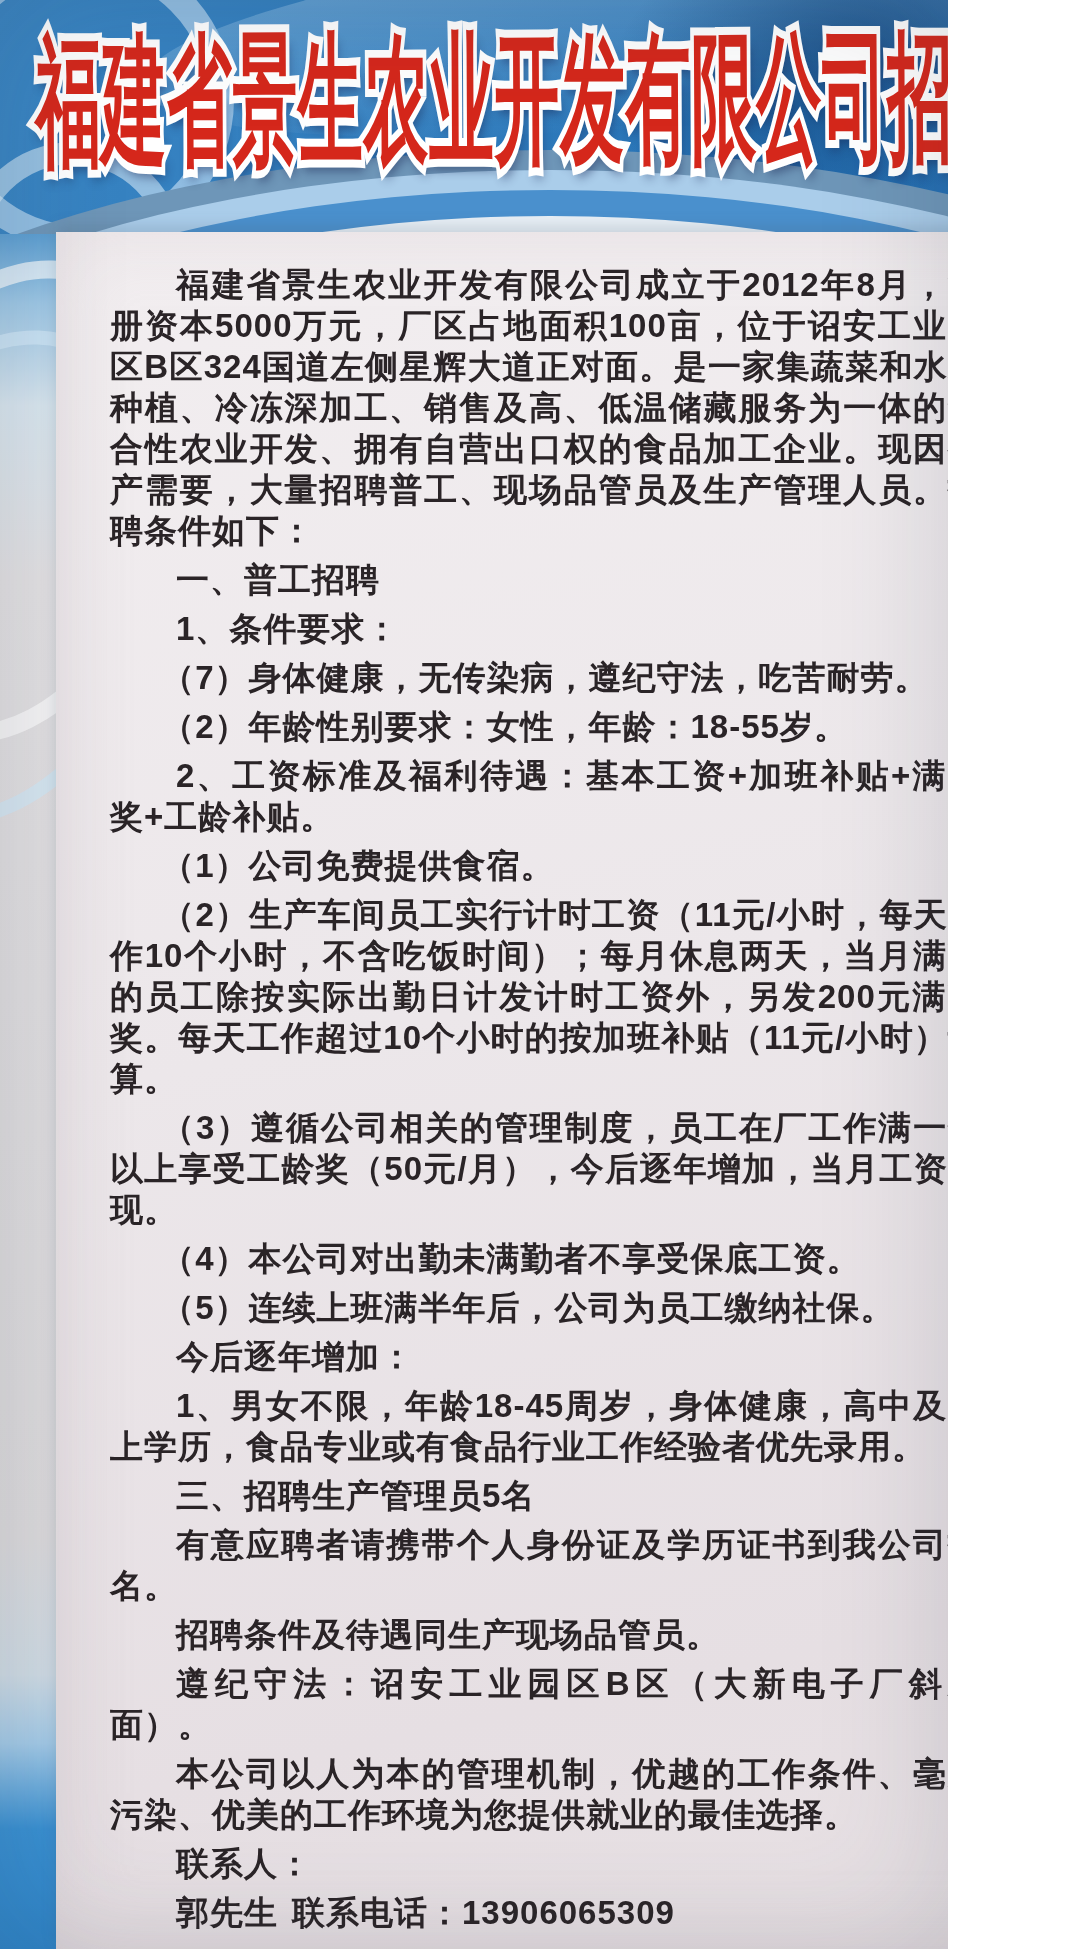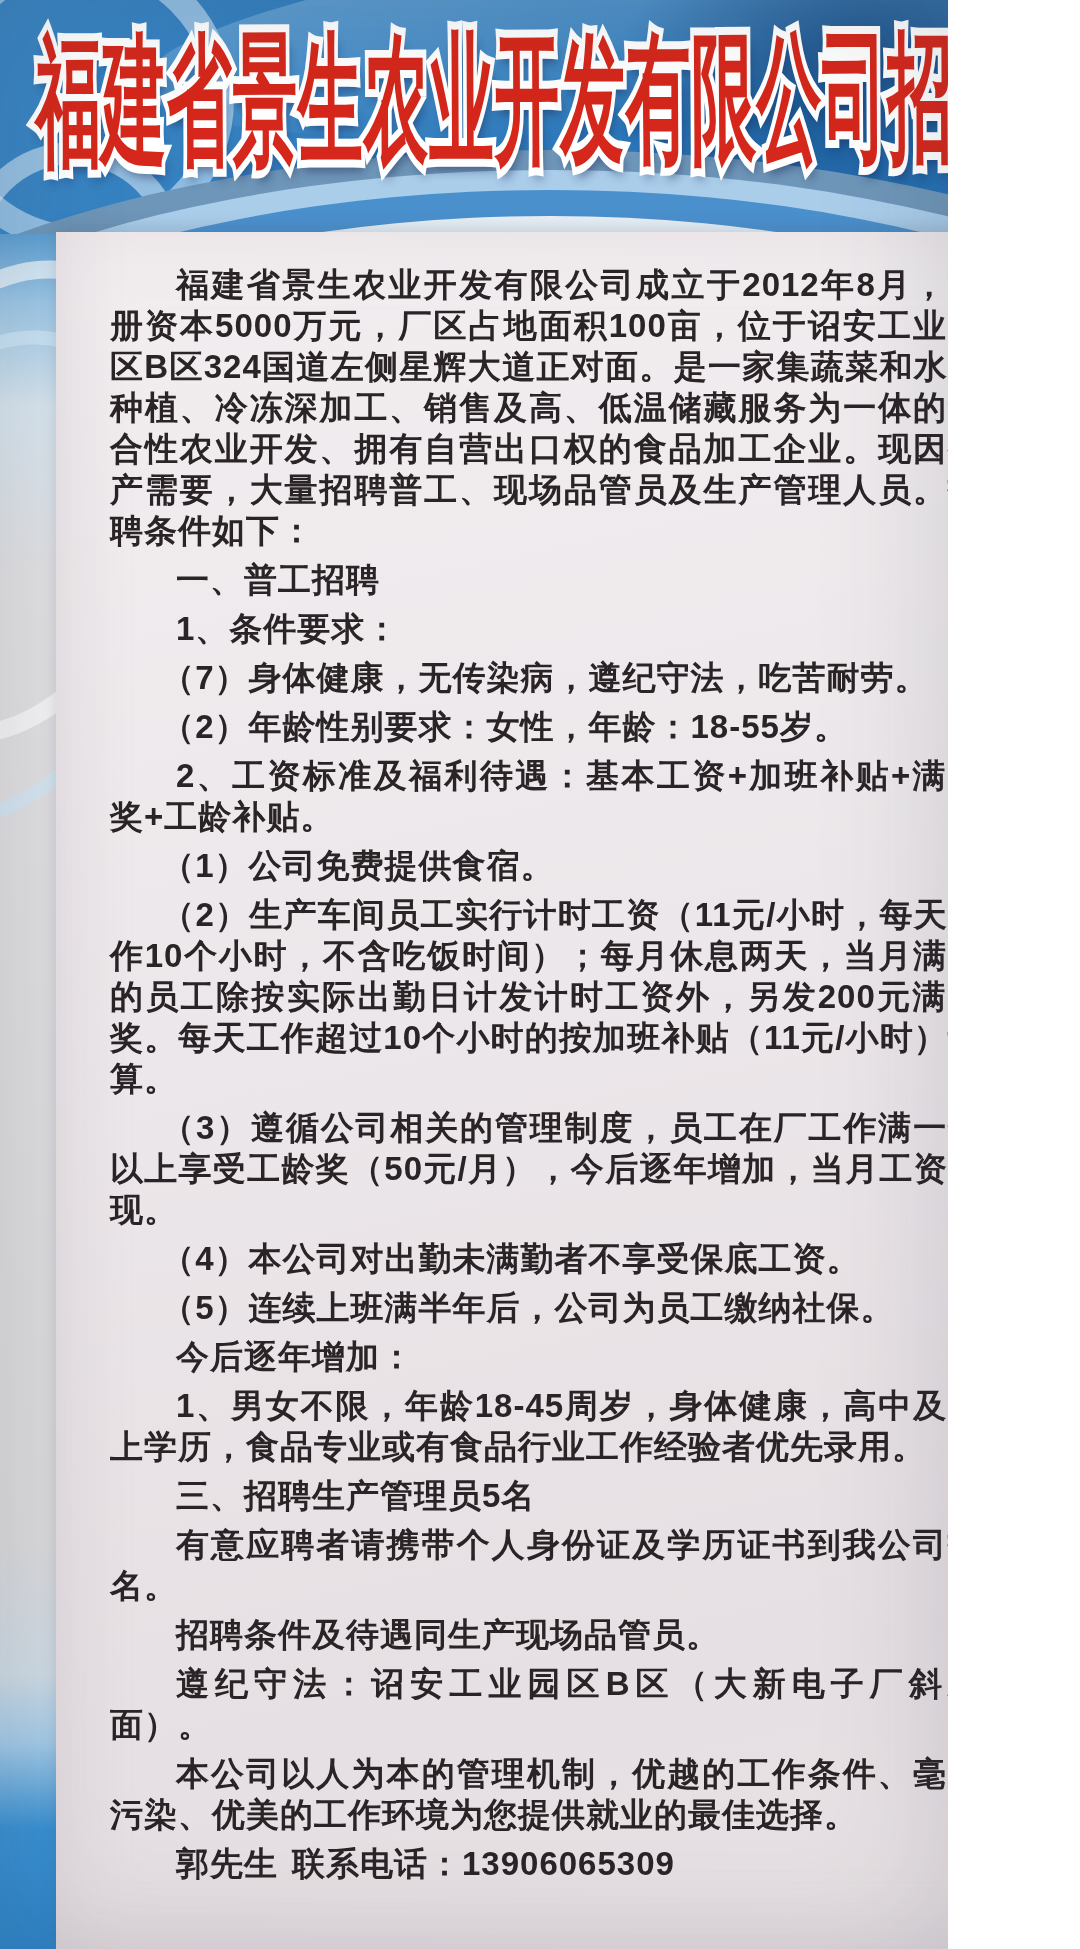--- a/index.html
+++ b/index.html
@@ -106,18 +106,19 @@
     <p class="para paren">（3）遵循公司相关的管理制度，员工在厂工作满一年以上享受工龄奖（50元/月），今后逐年增加，当月工资兑现。</p>
     <p class="para paren">（4）本公司对出勤未满勤者不享受保底工资。</p>
     <p class="para paren">（5）连续上班满半年后，公司为员工缴纳社保。</p>
     <p class="para">今后逐年增加：</p>
     <p class="para">1、男女不限，年龄18-45周岁，身体健康，高中及以上学历，食品专业或有食品行业工作经验者优先录用。</p>
     <p class="para">三、招聘生产管理员5名</p>
     <p class="para">有意应聘者请携带个人身份证及学历证书到我公司报名。</p>
     <p class="para">招聘条件及待遇同生产现场品管员。</p>
     <p class="para">遵纪守法：诏安工业园区B区（大新电子厂斜对面）。</p>
     <p class="para">本公司以人为本的管理机制，优越的工作条件、毫无污染、优美的工作环境为您提供就业的最佳选择。</p>
+    <p class="para">联系人：</p>
     <p class="para"><span class="contact-name">郭先生</span><span>联系电话：</span><span>13906065309</span></p>
 
   </div>
 
   <div class="vignette"></div>
 </div>
 
 </body></html>

